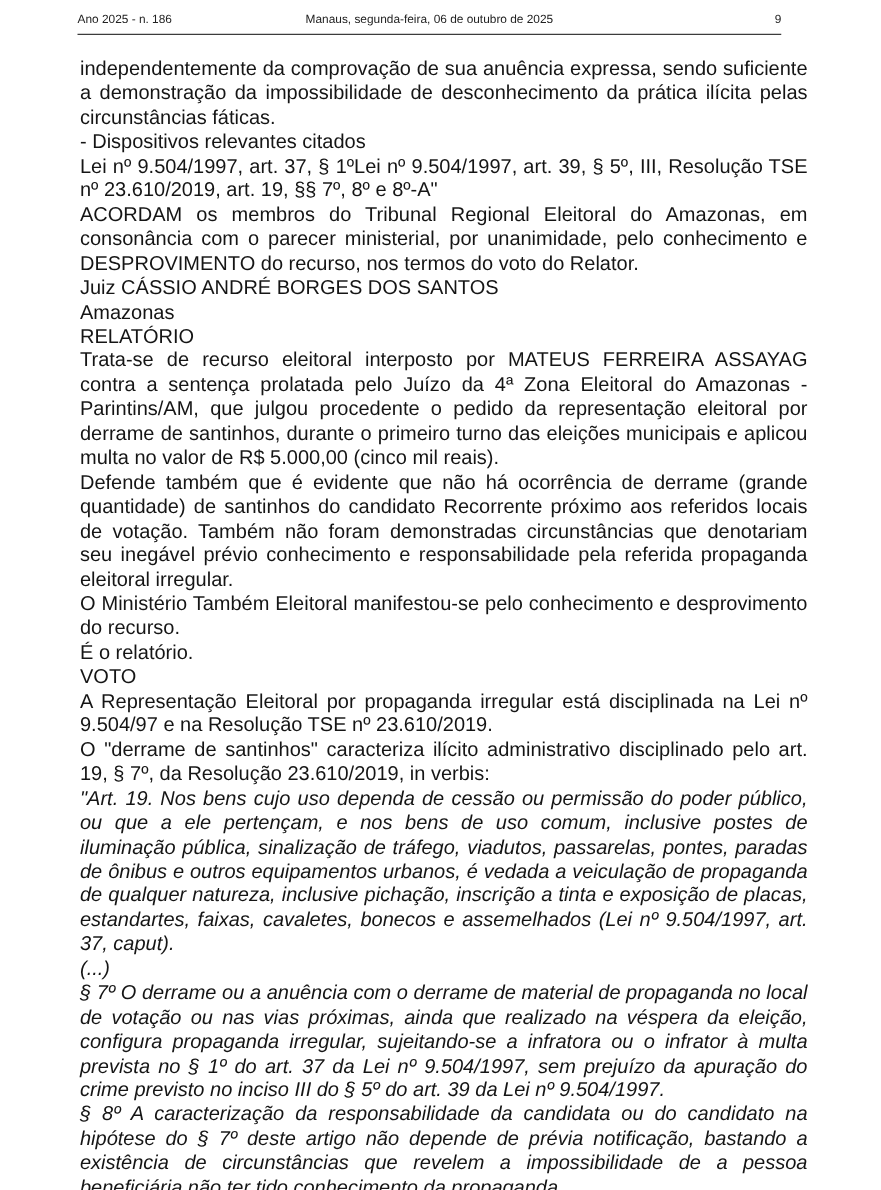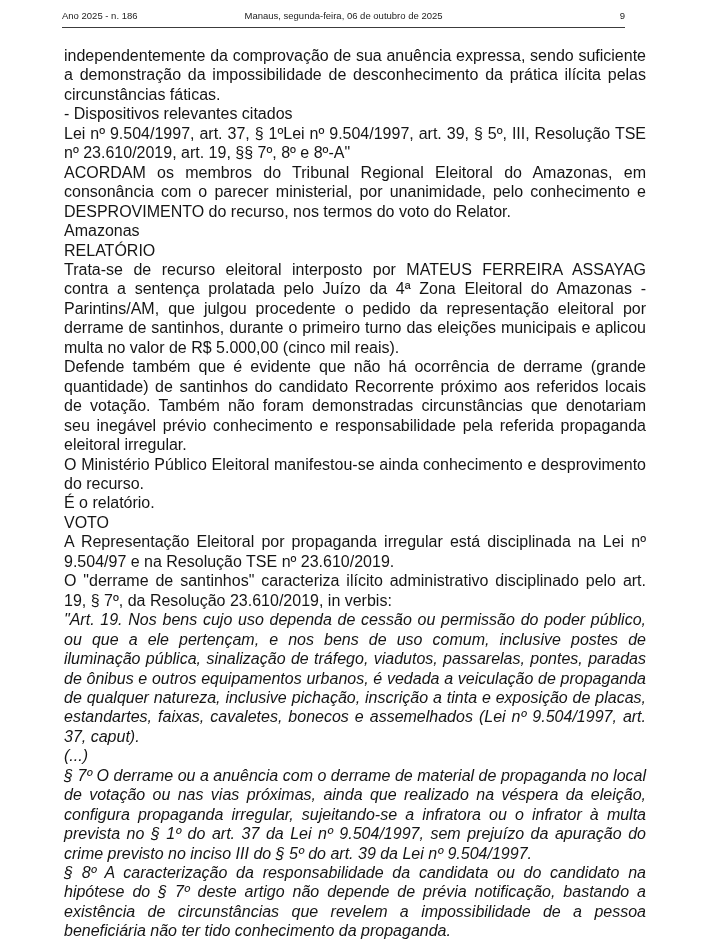--- a/index.html
+++ b/index.html
@@ -47,25 +47,26 @@
   <span class="hl">Ano 2025 - n. 186</span>
   <span class="hc">Manaus, segunda-feira, 06 de outubro de 2025</span>
   <span class="hr">9</span>
 </header>
 
 <main class="doc-body" id="doc-body">
     <p>independentemente da comprovação de sua anuência expressa, sendo suficiente a demonstração da impossibilidade de desconhecimento da prática ilícita pelas circunstâncias fáticas.</p>
     <p>- Dispositivos relevantes citados</p>
     <p>Lei nº 9.504/1997, art. 37, § 1ºLei nº 9.504/1997, art. 39, § 5º, III, Resolução TSE nº 23.610/2019, art. 19, §§ 7º, 8º e 8º-A"</p>
     <p>ACORDAM os membros do Tribunal Regional Eleitoral do Amazonas, em consonância com o parecer ministerial, por unanimidade, pelo conhecimento e DESPROVIMENTO do recurso, nos termos do voto do Relator.</p>
+    <p>Juiz CÁSSIO ANDRÉ BORGES DOS SANTOS</p>
     <p>Amazonas</p>
     <p>RELATÓRIO</p>
     <p>Trata-se de recurso eleitoral interposto por MATEUS FERREIRA ASSAYAG contra a sentença prolatada pelo Juízo da 4ª Zona Eleitoral do Amazonas - Parintins/AM, que julgou procedente o pedido da representação eleitoral por derrame de santinhos, durante o primeiro turno das eleições municipais e aplicou multa no valor de R$ 5.000,00 (cinco mil reais).</p>
     <p>Defende também que é evidente que não há ocorrência de derrame (grande quantidade) de santinhos do candidato Recorrente próximo aos referidos locais de votação. Também não foram demonstradas circunstâncias que denotariam seu inegável prévio conhecimento e responsabilidade pela referida propaganda eleitoral irregular.</p>
-    <p>O Ministério Público Eleitoral manifestou-se ainda conhecimento e desprovimento do recurso.</p>
+    <p>O Ministério Também Eleitoral manifestou-se pelo conhecimento e desprovimento do recurso.</p>
     <p>É o relatório.</p>
     <p>VOTO</p>
     <p>A Representação Eleitoral por propaganda irregular está disciplinada na Lei nº 9.504/97 e na Resolução TSE nº 23.610/2019.</p>
     <p>O "derrame de santinhos" caracteriza ilícito administrativo disciplinado pelo art. 19, § 7º, da Resolução 23.610/2019, in verbis:</p>
     <p class="italic">"Art. 19. Nos bens cujo uso dependa de cessão ou permissão do poder público, ou que a ele pertençam, e nos bens de uso comum, inclusive postes de iluminação pública, sinalização de tráfego, viadutos, passarelas, pontes, paradas de ônibus e outros equipamentos urbanos, é vedada a veiculação de propaganda de qualquer natureza, inclusive pichação, inscrição a tinta e exposição de placas, estandartes, faixas, cavaletes, bonecos e assemelhados (Lei nº 9.504/1997, art. 37, caput).</p>
     <p class="italic">(...)</p>
     <p class="italic">§ 7º O derrame ou a anuência com o derrame de material de propaganda no local de votação ou nas vias próximas, ainda que realizado na véspera da eleição, configura propaganda irregular, sujeitando-se a infratora ou o infrator à multa prevista no § 1º do art. 37 da Lei nº 9.504/1997, sem prejuízo da apuração do crime previsto no inciso III do § 5º do art. 39 da Lei nº 9.504/1997.</p>
     <p class="italic">§ 8º A caracterização da responsabilidade da candidata ou do candidato na hipótese do § 7º deste artigo não depende de prévia notificação, bastando a existência de circunstâncias que revelem a impossibilidade de a pessoa beneficiária não ter tido conhecimento da propaganda.</p>
   </main>
 

